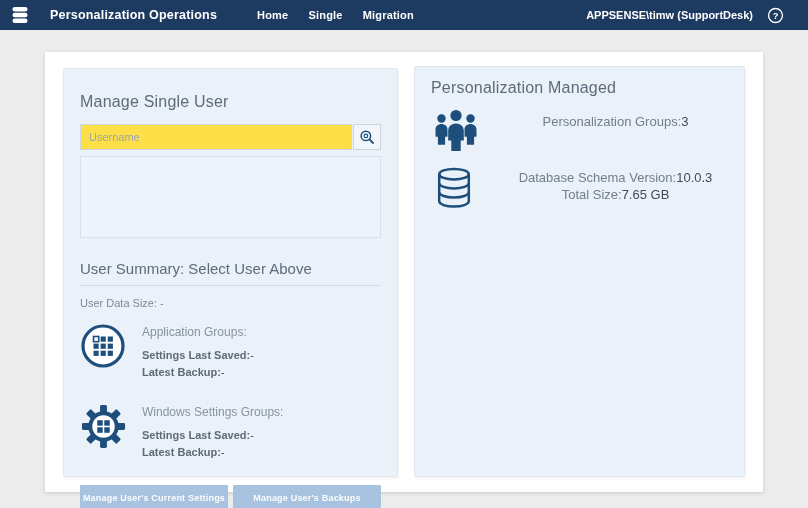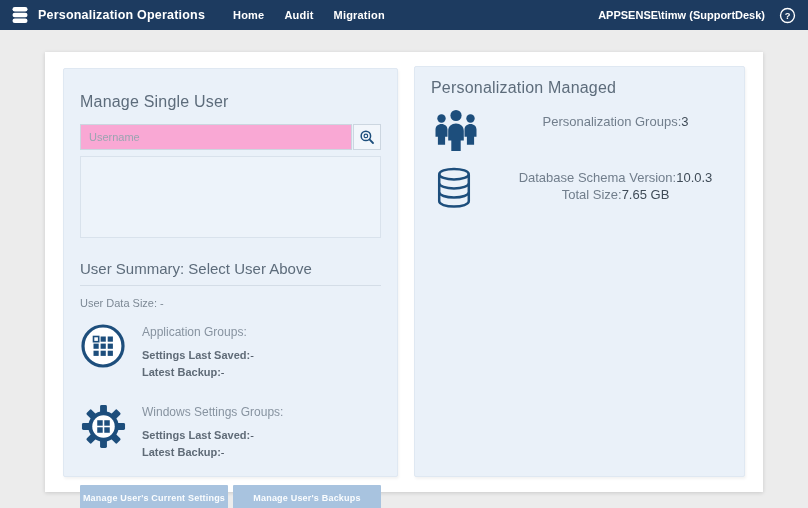--- a/index.html
+++ b/index.html
@@ -8,47 +8,48 @@
     background:#ececec;
     font-family:"Liberation Sans","DejaVu Sans",sans-serif;
     position:relative;
     overflow:hidden;
   }
   
   .navbar {
     position:absolute; top:0; left:0; width:808px; height:30px;
     background:#1d3b60; display:flex; align-items:center;
     color:#ffffff;
+    gap:12px;
   }
   .logo { margin-left:10px; display:flex; align-items:center; }
   .app-title { margin-left:8px; font-size:12.5px; font-weight:600; letter-spacing:.2px; }
   .nav-links { display:flex; margin-left:18px; }
   .nav-link { font-size:11px; font-weight:700; padding:0 10px; cursor:pointer; letter-spacing:.2px; }
-  .nav-right { margin-left:auto; display:flex; align-items:center; margin-right:12px; }
+  .nav-right { margin-left:auto; display:flex; align-items:center; margin-right:24px; }
   .nav-user { font-size:11px; font-weight:700; margin-right:14px; }
   .help-btn { display:flex; align-items:center; cursor:pointer; }
 
   
   .card {
     position:absolute; left:45px; top:52px; width:718px; height:440px;
     background:#ffffff; box-shadow:0 1px 4px rgba(0,0,0,.15);
   }
   .panel {
     position:absolute; background:#eaf1f9; border:1px solid #dfe8f2;
     box-shadow:1px 2px 3px rgba(0,0,0,.05); border-radius:2px;
   }
   .panel-left  { left:18px;  top:16px; width:335px; height:409px; padding:24px 16px 0 16px; }
   .panel-right { left:369px; top:14px; width:331px; height:411px; padding:12px 16px 0 16px; }
 
   h2.panel-title { font-size:16px; font-weight:400; color:#5d6c7b; letter-spacing:.2px; }
 
   
   .search-row { display:flex; margin-top:13px; height:26px; }
   .search-input {
-    flex:1; height:26px; border:1px solid #ccd6e0; background:#f9a8d4;
+    flex:1; height:26px; border:1px solid #ccd6e0; background:#fde047;
     font-family:inherit; font-size:11px; color:#444; padding:0 8px; outline:none;
   }
   .search-input::placeholder { color:#9aa5b1; }
   .search-btn {
     width:28px; height:26px; margin-left:1px; background:#f2f6fb;
     border:1px solid #ccd6e0; display:flex; align-items:center; justify-content:center;
     cursor:pointer; padding:0;
   }
   .results-box {
     margin-top:6px; height:82px; border:1px solid #d9e2ec; background:#edf3fa;
@@ -91,21 +92,21 @@
   <span class="logo">
     <svg width="20" height="20" viewBox="0 0 24 24">
       <rect x="3" y="2.5" width="18" height="5.4" rx="2.7" fill="#ffffff"></rect>
       <rect x="3" y="9.3" width="18" height="5.4" rx="2.7" fill="#ffffff"></rect>
       <rect x="3" y="16.1" width="18" height="5.4" rx="2.7" fill="#ffffff"></rect>
     </svg>
   </span>
   <span class="app-title">Personalization Operations</span>
   <nav class="nav-links">
     <span class="nav-link">Home</span>
-    <span class="nav-link">Audit</span>
+    <span class="nav-link">Single</span>
     <span class="nav-link">Migration</span>
   </nav>
   <div class="nav-right">
     <span class="nav-user">APPSENSE\timw (SupportDesk)</span>
     <span class="help-btn">
       <svg width="17" height="17" viewBox="0 0 20 20">
         <circle cx="10" cy="10" r="8.2" fill="none" stroke="#ffffff" stroke-width="1.6"></circle>
         <text x="10" y="14" text-anchor="middle" font-size="11" font-weight="bold" fill="#ffffff" font-family="Liberation Sans, sans-serif">?</text>
       </svg>
     </span>

